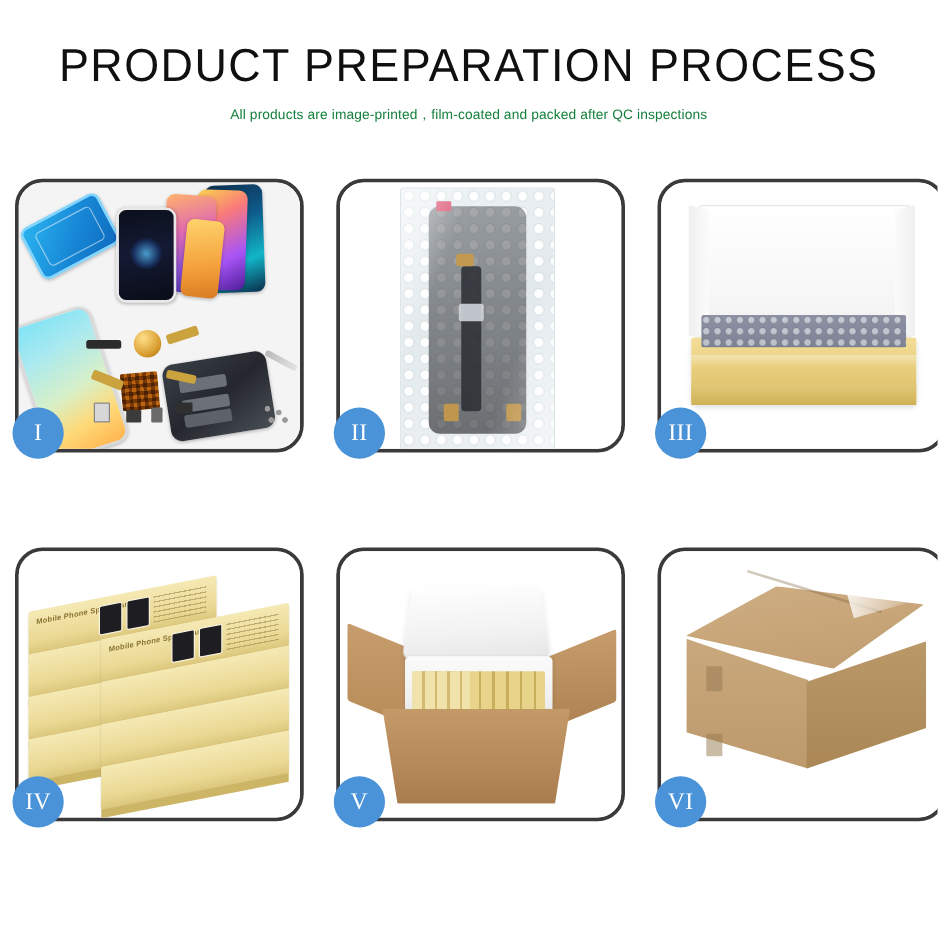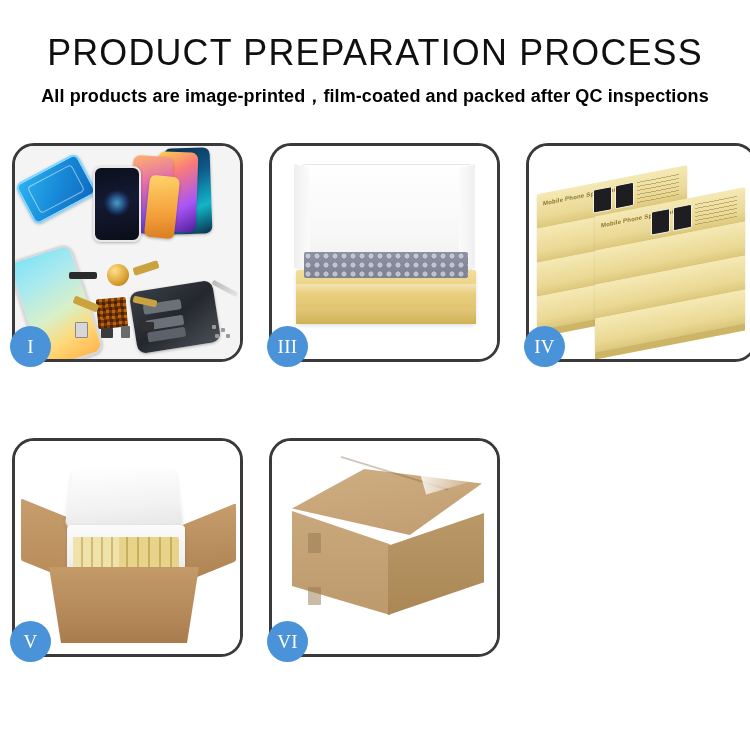--- a/index.html
+++ b/index.html
@@ -28,23 +28,23 @@
     font-size: 37px;
     font-weight: 400;
     letter-spacing: 1.2px;
     color: #101010;
     line-height: 1.05;
     white-space: nowrap;
     transform: scaleX(0.97);
   }
   .header-subtitle {
     font-family: "Liberation Sans", sans-serif;
-    font-size: 18px;
-    font-weight: 700;
-    color: #000000;
+    font-size: 11px;
+    font-weight: 400;
+    color: #15803d;
     margin-top: 11px;
     letter-spacing: 0.1px;
     white-space: nowrap;
   }
 
   
   .grid {
     position: absolute;
     left: 12px;
     top: 143px;
@@ -449,20 +449,35 @@
       <div class="tiny t1"></div>
       <div class="tiny t2"></div>
       <div class="tiny t3"></div>
       <div class="tiny t4"></div>
       <div class="screws"></div>
       <div class="tweezer"></div>
     </div>
     <div class="badge">I</div>
   </div>
 
+  <div class="panel">
+    <div class="panel-inner s2">
+      <div class="wrap">
+        <div class="screen"></div>
+        <div class="flex"></div>
+        <div class="ic"></div>
+        <div class="gold-tab gt1"></div>
+        <div class="gold-tab gt2"></div>
+        <div class="gold-tab gt3"></div>
+        <div class="label-pink"></div>
+        <div class="sheen"></div>
+      </div>
+    </div>
+    <div class="badge">II</div>
+  </div>
 
   <div class="panel">
     <div class="panel-inner s3">
       <div class="lid"></div>
       <div class="lid-flap-l"></div>
       <div class="lid-flap-r"></div>
       <div class="tray">
         <div class="tray-inner"></div>
         <div class="tray-lip"></div>
         <div class="tray-side"></div>

